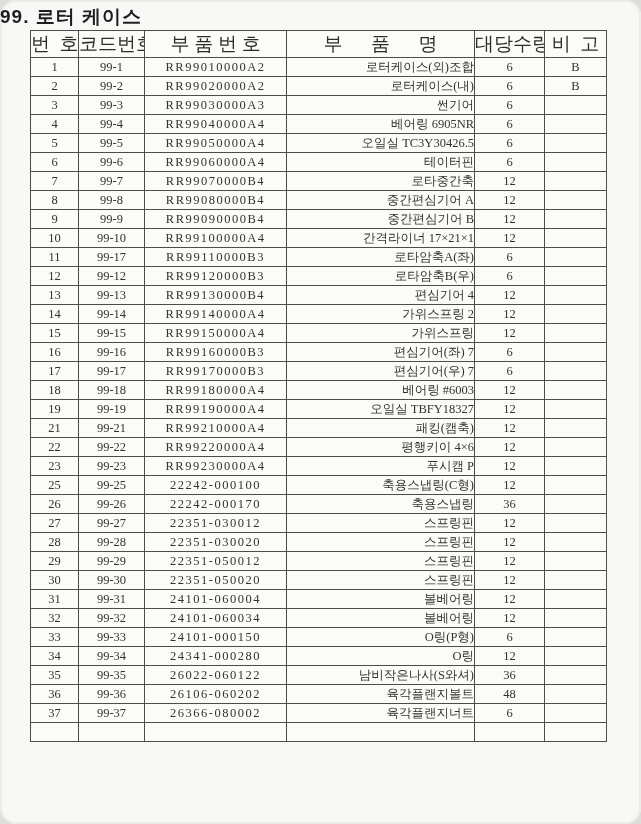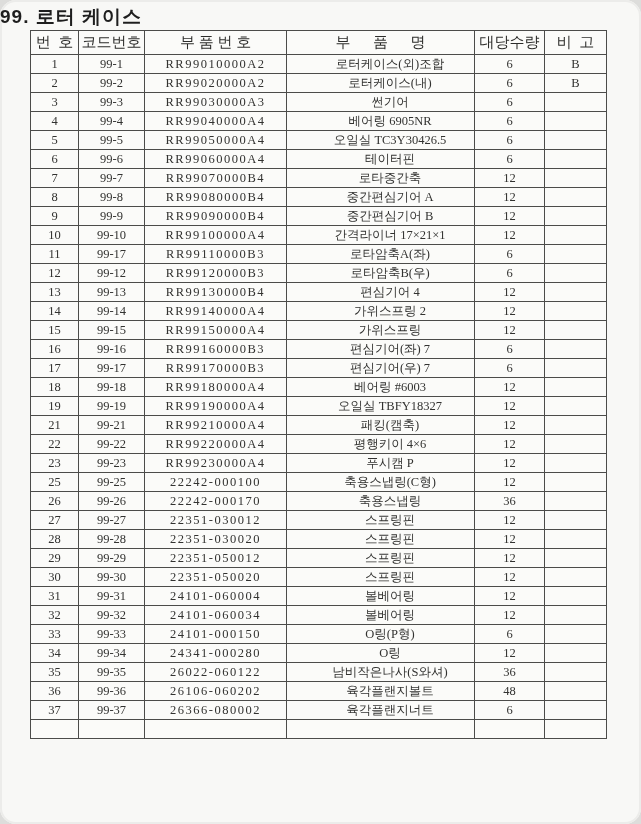--- a/index.html
+++ b/index.html
@@ -41,27 +41,27 @@
     border: 1px solid #4c4c4a;
     font-size: 12.5px;
     color: #323230;
     overflow: hidden;
     white-space: pre;
   }
   table.parts thead th {
     height: 24px;
     font-weight: normal;
     text-align: center;
-    font-size: 15px;
+    font-size: 19px;
     color: #2c2c2a;
   }
   table.parts tbody td { height: 18.8px; line-height: 18px; }
   td.c0, td.c1, td.c4, td.c5 { text-align: center; }
   td.c2 { text-align: center; letter-spacing: 1.5px; font-size: 13px; margin-top: 28px; }
-  td.c3 { text-align: center; padding-left: 19px; }
+  td.c3 { text-align: right; padding-left: 19px; }
   .page-number {
     position: absolute;
     left: 0; right: 0;
     top: 834px;
     text-align: left;
     font-size: 12.5px;
     letter-spacing: 1px;
     color: #323230;
   }
 </style>

